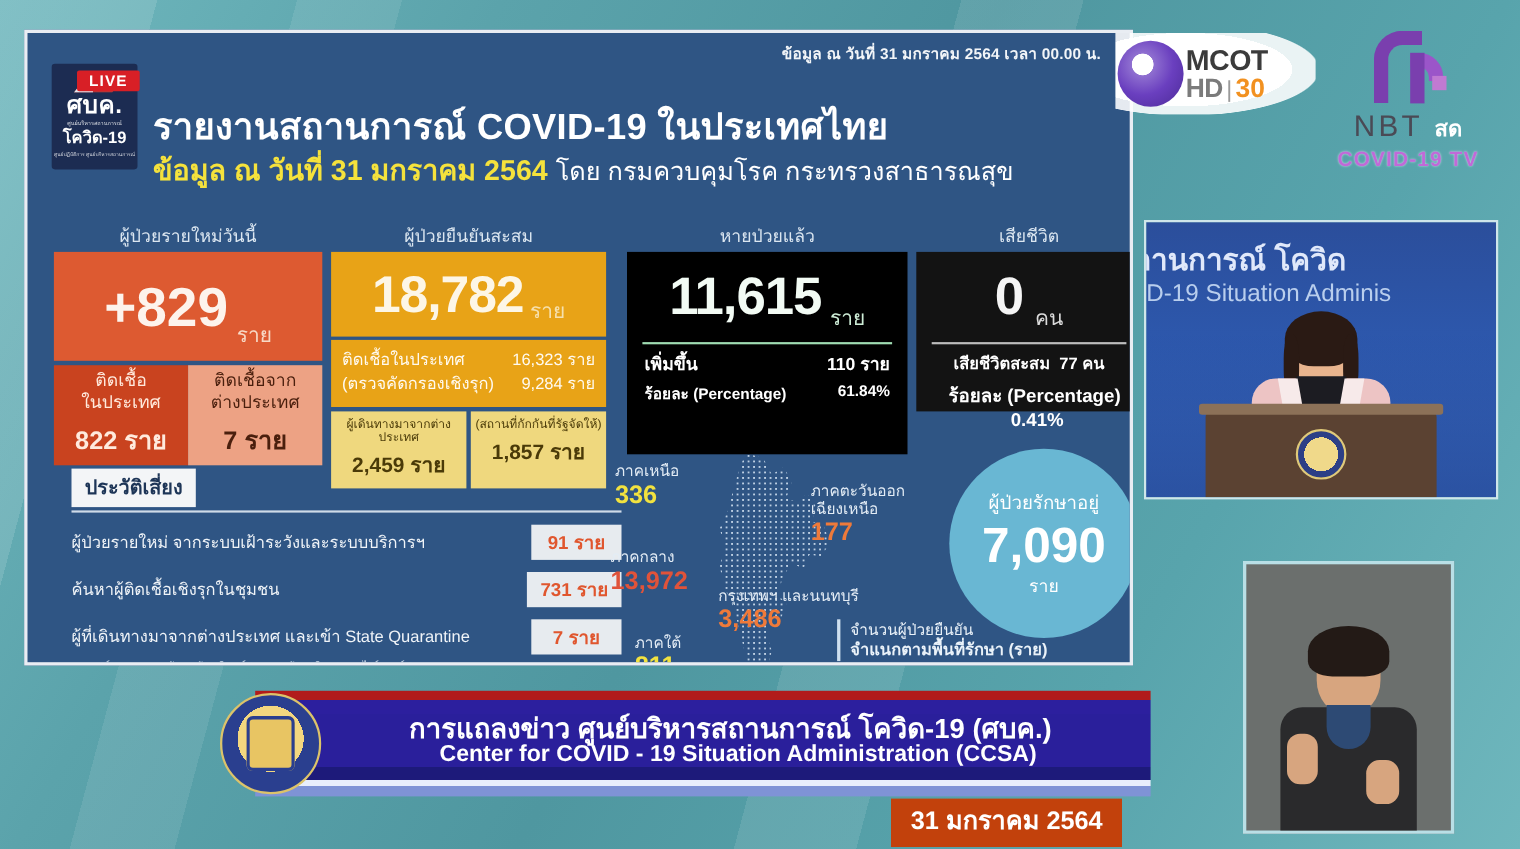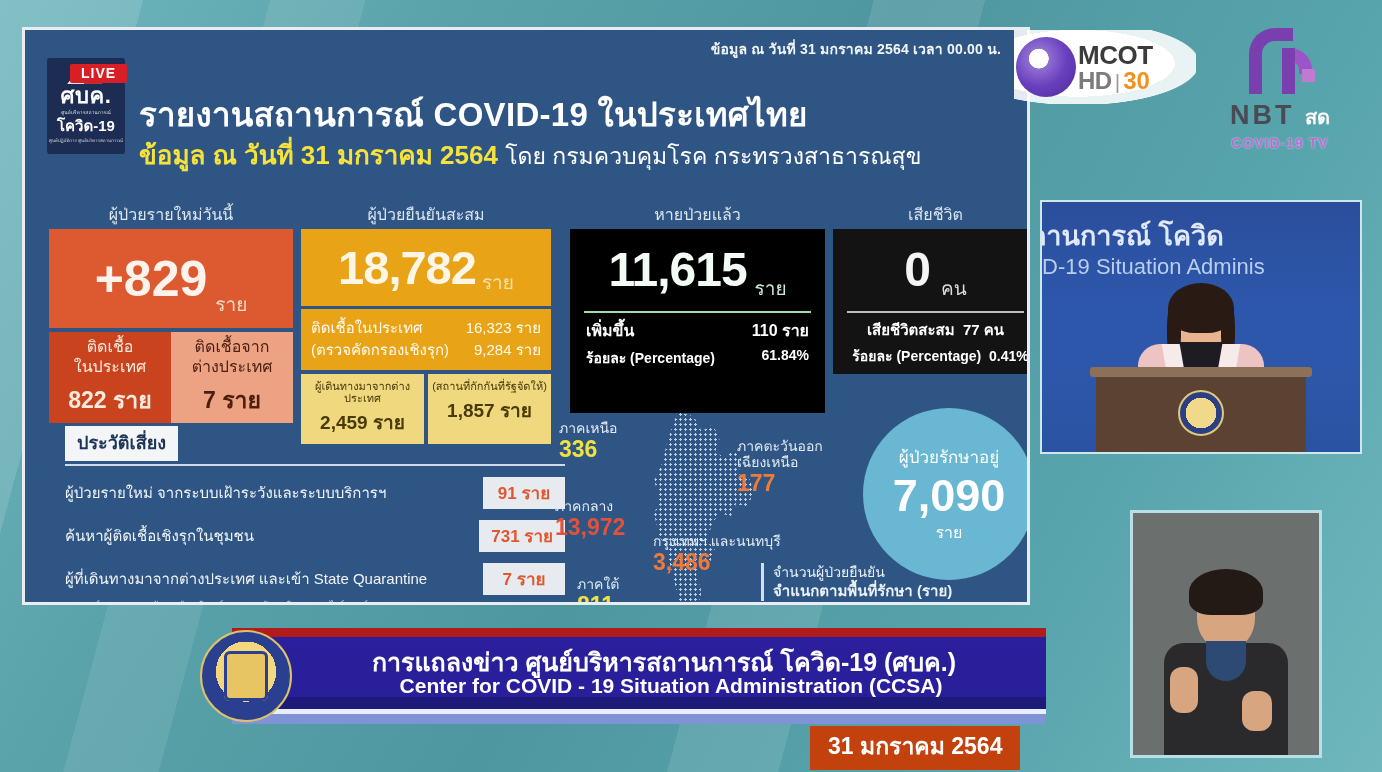--- a/index.html
+++ b/index.html
@@ -129,21 +129,21 @@
     padding: 5px 16px 0; color: #ffffff; font-size: 16px; font-weight: bold;
   }
   .rec-row.small { font-size: 14px; padding-top: 4px; }
 
   .card-death { left: 808px; top: 199px; width: 205px; height: 145px; background: #131313; }
   .dth-big-wrap { height: 82px; display: flex; align-items: center; justify-content: center; gap: 10px; }
   .dth-big { color: #f4f4f4; font-size: 48px; font-weight: bold; line-height: 1; }
   .dth-unit { color: #dcdcdc; font-size: 19px; align-self: flex-end; margin-bottom: 8px; }
   .dth-rule { height: 2px; background: #bdbdbd; margin: 0 14px; }
   .dth-line { text-align: center; color: #ffffff; font-size: 15px; font-weight: bold; padding-top: 5px; }
-  .dth-line.small { font-size: 14px; padding-top: 3px; padding-left: 10px; }
+  .dth-line.small { font-size: 17px; padding-top: 3px; padding-left: 10px; }
 
   
   .risk { position: absolute; left: 40px; top: 396px; width: 500px; }
   .risk-badge {
     display: inline-block; background: #f3f5f7; color: #1d3557;
     font-size: 18px; font-weight: bold; padding: 2px 12px 4px;
   }
   .risk-rule { height: 2px; background: #cfdbe8; margin-top: 3px; }
   .risk-item {
     display: flex; align-items: center; justify-content: space-between;
@@ -295,24 +295,24 @@
   }
   .nbt-mark .arc {
     position: absolute; left: 39px; top: 20px; width: 30px; height: 26px;
     border-top: 13px solid #9b55c9; border-right: 13px solid #9b55c9;
     border-top-right-radius: 22px;
   }
   .nbt-mark .dot {
     position: absolute; right: 2px; bottom: 16px; width: 13px; height: 13px; background: #c07ad2;
   }
   .nbt-row { margin-top: 2px; }
-  .nbt-abbr { font-size: 27px; font-weight: bold; color: #4a4a55; letter-spacing: 3px; }
+  .nbt-abbr { font-size: 27px; font-weight: normal; color: #4a4a55; letter-spacing: 3px; }
   .nbt-sod { font-size: 20px; font-weight: bold; color: #ffffff; margin-left: 6px; }
   .nbt-covid {
-    font-size: 14px; font-weight: bold; color: #c06ad8; letter-spacing: 1px; margin-top: 2px;
+    font-size: 19px; font-weight: bold; color: #c06ad8; letter-spacing: 1px; margin-top: 2px;
     text-shadow: 0 0 2px rgba(255,255,255,.7);
   }
 
   
   .banner {
     position: absolute; left: 186px; top: 628px; width: 860px; height: 96px;
   }
   .banner-bar {
     position: absolute; left: 46px; top: 0; right: 0; height: 96px;
     background: linear-gradient(180deg,#b11b1b 0 9%, #2c1f9e 9% 22%, #2a1f9b 22% 72%, #1d1a7a 72% 84%, #e8eefc 84% 90%, #7f93d6 90% 100%);

